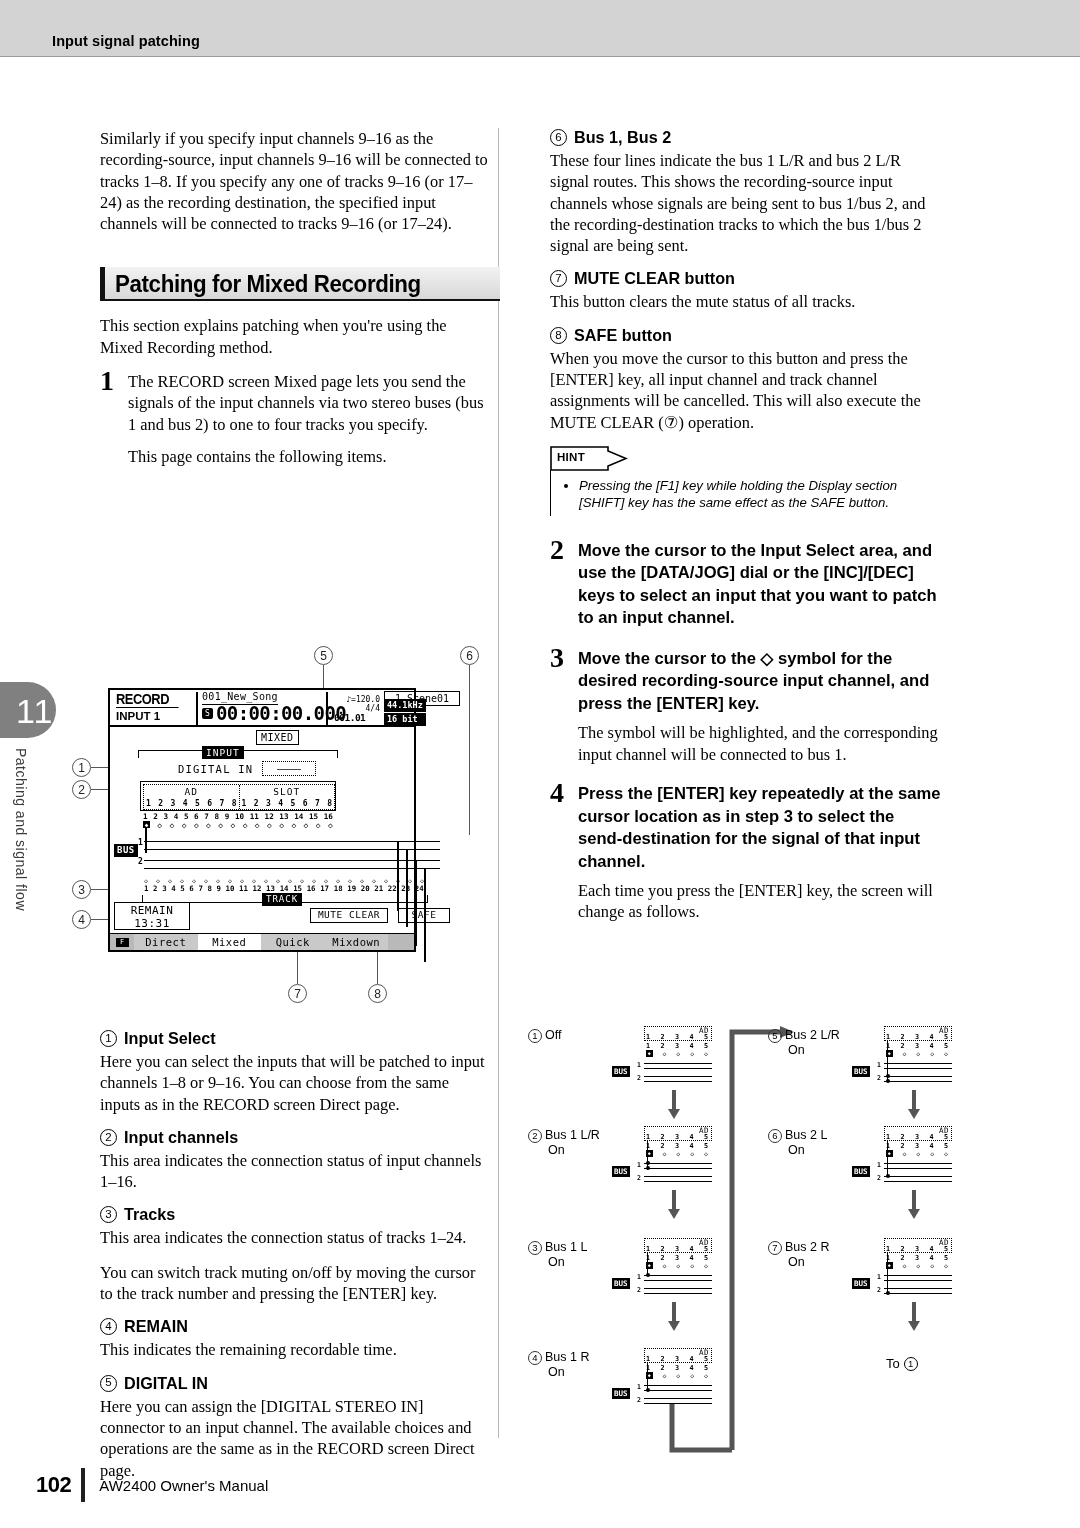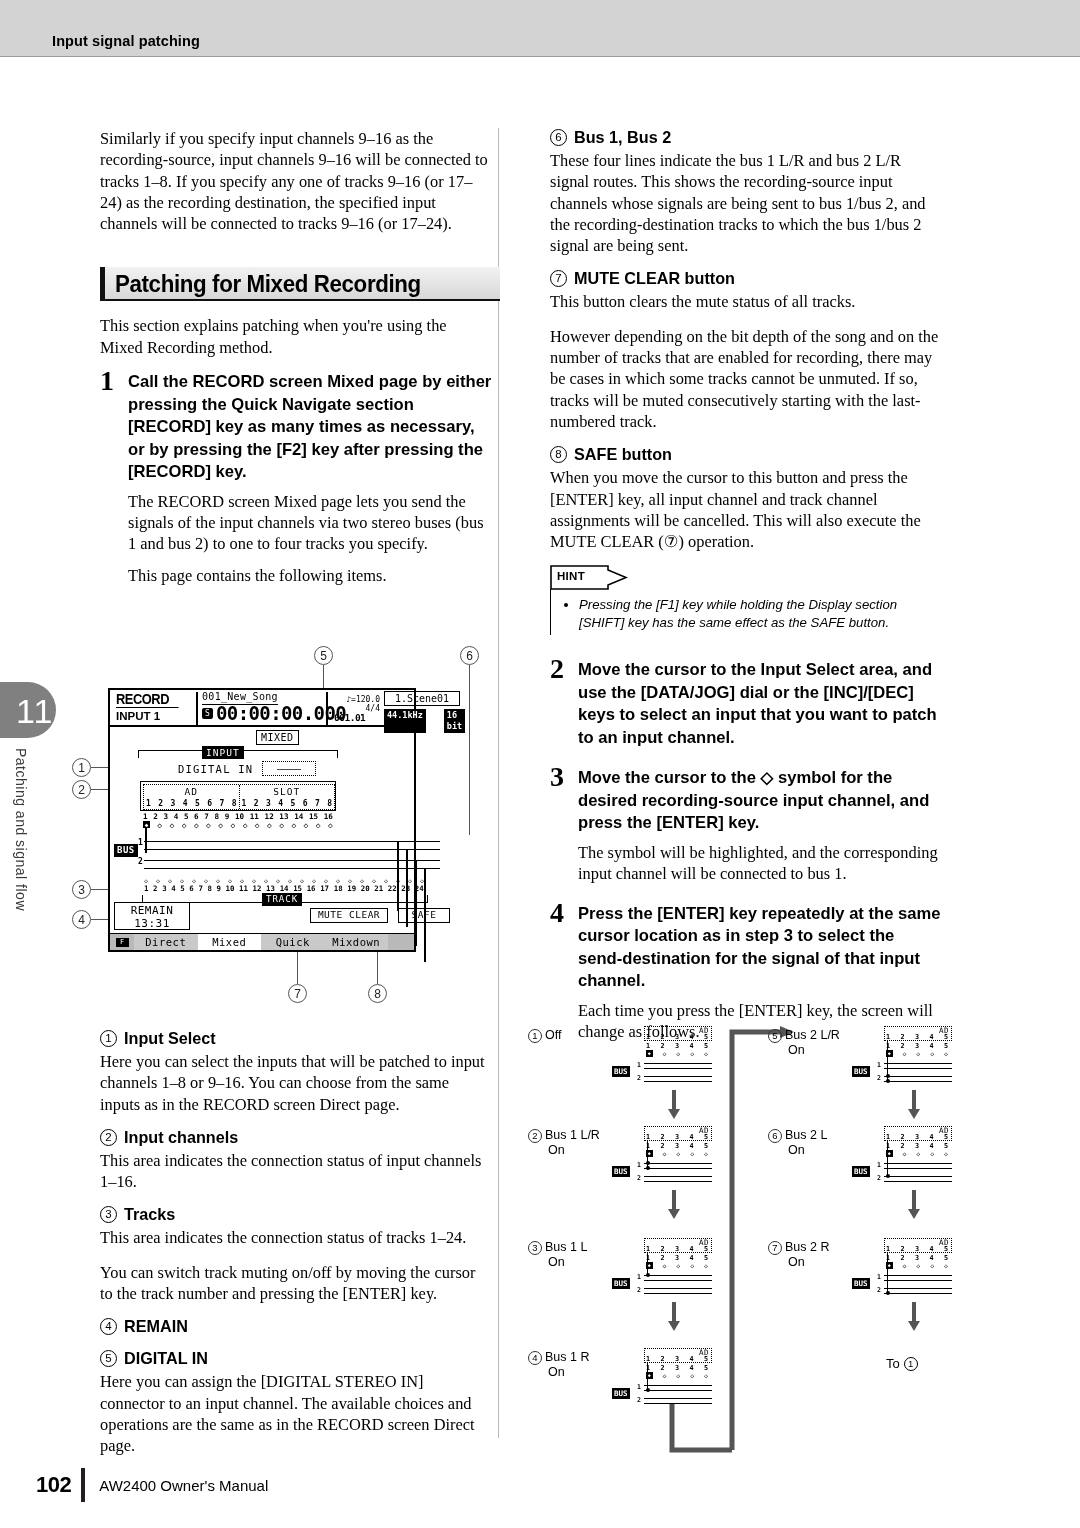--- a/index.html
+++ b/index.html
@@ -168,21 +168,21 @@
   }
   .lcd-meas {
     position:absolute; left:224px; top:22px;
     font-size:9.5px; font-weight:bold; letter-spacing:-0.5px;
   }
   .lcd-scene {
     position:absolute; left:274px; top:1px; width:76px; height:15px;
     border:1.3px solid #000; font-size:10px; text-align:center;
     line-height:13px;
   }
-  .lcd-fmt { position:absolute; left:274px; top:19px; display:flex; gap:18px; }
+  .lcd-fmt { position:absolute; left:274px; top:9px; display:flex; gap:1px;flex-direction:column; }
   .lcd-fmt span {
     background:#000; color:#fff; font-size:8.5px; font-weight:bold;
     padding:1px 3px; line-height:11px;
   }
 
   .lcd-body { position:relative; height:189px; }
   .mixed-pill {
     position:absolute; left:146px; top:3px;
     border:1.2px solid #000; font-size:10px; padding:0 4px; line-height:13px;
     letter-spacing:0.5px;
@@ -397,21 +397,20 @@
   <p class="body">Similarly if you specify input channels 9–16 as the recording-source, input channels 9–16 will be connected to tracks 1–8. If you specify any one of tracks 9–16 (or 17–24) as the recording destination, the specified input channels will be connected to tracks 9–16 (or 17–24).</p>
 
   <div class="sec-head">
     <span>Patching for Mixed Recording</span>
   </div>
 
   <p class="body">This section explains patching when you're using the Mixed Recording method.</p>
 
   <div class="step">
     <div class="step-num">1</div>
-    <div class="step-title">Call the RECORD screen Mixed page by either pressing the Quick Navigate section [RECORD] key as many times as necessary, or by pressing the [F2] key after pressing the [RECORD] key.</div>
     <p class="body">The RECORD screen Mixed page lets you send the signals of the input channels via two stereo buses (bus 1 and bus 2) to one to four tracks you specify.</p>
     <p class="body">This page contains the following items.</p>
   </div>
 </div>
 
 <div class="lcd-area">
 
   <div class="co" style="left:258px; top:6px;">5</div>
   <div class="ldr" style="left:267px; top:25px; width:1.4px; height:88px;"></div>
   <div class="co" style="left:404px; top:6px;">6</div>
@@ -648,20 +647,21 @@
     <span class="circ">3</span>
     <span class="lbl">Tracks</span>
   </div>
   <p class="body">This area indicates the connection status of tracks 1–24.</p>
   <p class="body">You can switch track muting on/off by moving the cursor to the track number and pressing the [ENTER] key.</p>
 
   <div class="item-head">
     <span class="circ">4</span>
     <span class="lbl">REMAIN</span>
   </div>
+  <p class="body">This indicates the remaining recordable time.</p>
 
   <div class="item-head">
     <span class="circ">5</span>
     <span class="lbl">DIGITAL IN</span>
   </div>
   <p class="body">Here you can assign the [DIGITAL STEREO IN] connector to an input channel. The available choices and operations are the same as in the RECORD screen Direct page.</p>
 </div>
 
 <div class="col-r">
 
@@ -669,21 +669,20 @@
     <span class="circ">6</span>
     <span class="lbl">Bus 1, Bus 2</span>
   </div>
   <p class="body">These four lines indicate the bus 1 L/R and bus 2 L/R signal routes. This shows the recording-source input channels whose signals are being sent to bus 1/bus 2, and the recording-destination tracks to which the bus 1/bus 2 signal are being sent.</p>
 
   <div class="item-head">
     <span class="circ">7</span>
     <span class="lbl">MUTE CLEAR button</span>
   </div>
   <p class="body">This button clears the mute status of all tracks.</p>
-  <p class="body">However depending on the bit depth of the song and on the number of tracks that are enabled for recording, there may be cases in which some tracks cannot be unmuted. If so, tracks will be muted consecutively starting with the last-numbered track.</p>
 
   <div class="item-head">
     <span class="circ">8</span>
     <span class="lbl">SAFE button</span>
   </div>
   <p class="body">When you move the cursor to this button and press the [ENTER] key, all input channel and track channel assignments will be cancelled. This will also execute the MUTE CLEAR (⑦) operation.</p>
 
   <div class="hint-wrap">
     <div class="hint-flag">
       <svg width="78" height="25" viewBox="0 0 78 25">

